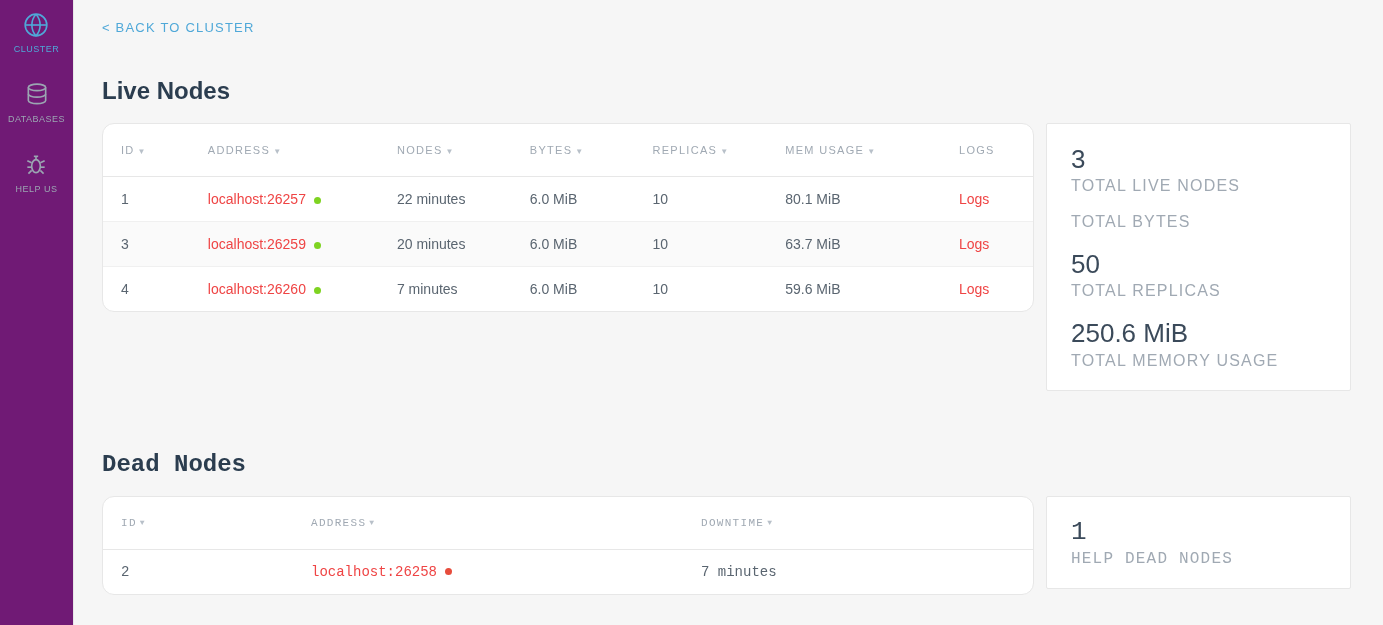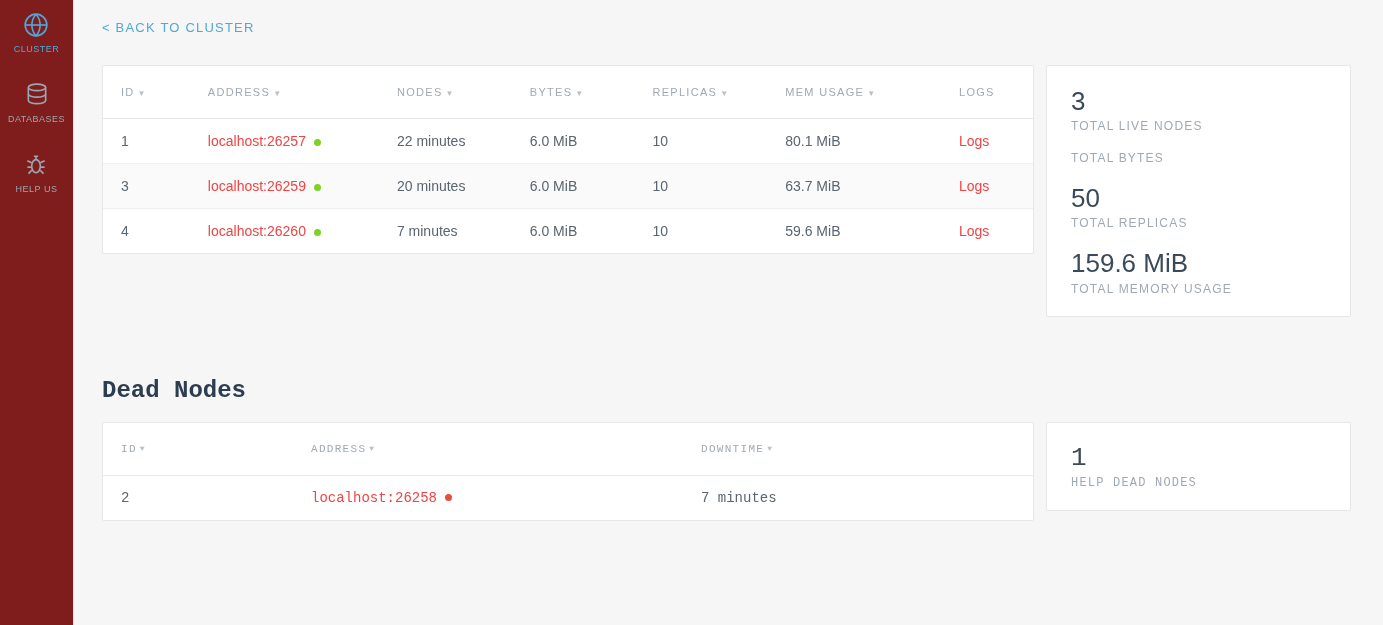--- a/index.html
+++ b/index.html
@@ -11,21 +11,21 @@
       font-family: -apple-system, BlinkMacSystemFont, "Segoe UI", Helvetica, Arial, sans-serif;
       background: #f6f6f6;
       color: #3b4a5a;
       width: 1383px;
       height: 625px;
       overflow: hidden;
       display: flex;
     }
     .sidebar {
       width: 74px;
-      background: #7f1d1d;
+      background: #701a75;
       border-right: 1px solid #e7e7e7;
       display: flex;
       flex-direction: column;
       align-items: center;
       padding-top: 12px;
       flex-shrink: 0;
     }
     .sidebar-item {
       display: flex;
       flex-direction: column;
@@ -72,37 +72,37 @@
     }
     .content-row {
       display: flex;
       gap: 12px;
       align-items: flex-start;
     }
     .table-container {
       flex: 1;
       background: #fff;
       border: 1px solid #e7e7e7;
-      border-radius: 2px;
+      border-radius: 12px;
     }
     .stats-panel {
       width: 305px;
       background: #fff;
       border: 1px solid #e7e7e7;
       border-radius: 2px;
       padding: 20px 24px;
     }
     .stat-value {
       font-size: 26px;
       font-weight: 400;
       color: #3b4a5a;
       line-height: 1.2;
     }
     .stat-label {
-      font-size: 12px;
+      font-size: 16px;
       letter-spacing: 1.2px;
       color: #a0a9b3;
       font-weight: 400;
       margin-bottom: 18px;
       margin-top: 2px;
     }
     .stat-label:last-child {
       margin-bottom: 0;
     }
     table {
@@ -200,20 +200,21 @@
       <line x1="8" y1="17" x2="5" y2="20"></line>
       <line x1="16" y1="17" x2="19" y2="20"></line>
     </svg>
     <span class="sidebar-label">HELP US</span>
   </div>
 </div>
 
 <div class="main">
   <div class="back-link">&lt; BACK TO CLUSTER</div>
 
+  <div class="section-title first">Live Nodes</div>
   <div class="content-row">
     <div class="table-container">
       <table>
         <thead>
           <tr>
             <th class="col-id"><span>ID</span><span class="sort-arrow">▼</span></th>
             <th class="col-addr"><span>ADDRESS</span><span class="sort-arrow">▼</span></th>
             <th class="col-uptime"><span>NODES</span><span class="sort-arrow">▼</span></th>
             <th class="col-bytes"><span>BYTES</span><span class="sort-arrow">▼</span></th>
             <th class="col-replicas"><span>REPLICAS</span><span class="sort-arrow">▼</span></th>
@@ -251,21 +252,21 @@
           </tr>
         </tbody>
       </table>
     </div>
     <div class="stats-panel">
       <div class="stat-value">3</div>
       <div class="stat-label">TOTAL LIVE NODES</div>
       <div class="stat-label">TOTAL BYTES</div>
       <div class="stat-value">50</div>
       <div class="stat-label">TOTAL REPLICAS</div>
-      <div class="stat-value">159.6 MiB</div>
+      <div class="stat-value">250.6 MiB</div>
       <div class="stat-label">TOTAL MEMORY USAGE</div>
     </div>
   </div>
 
   <div class="dead-section">
     <div class="section-title">Dead Nodes</div>
     <div class="content-row">
       <div class="table-container">
         <table>
           <thead>

